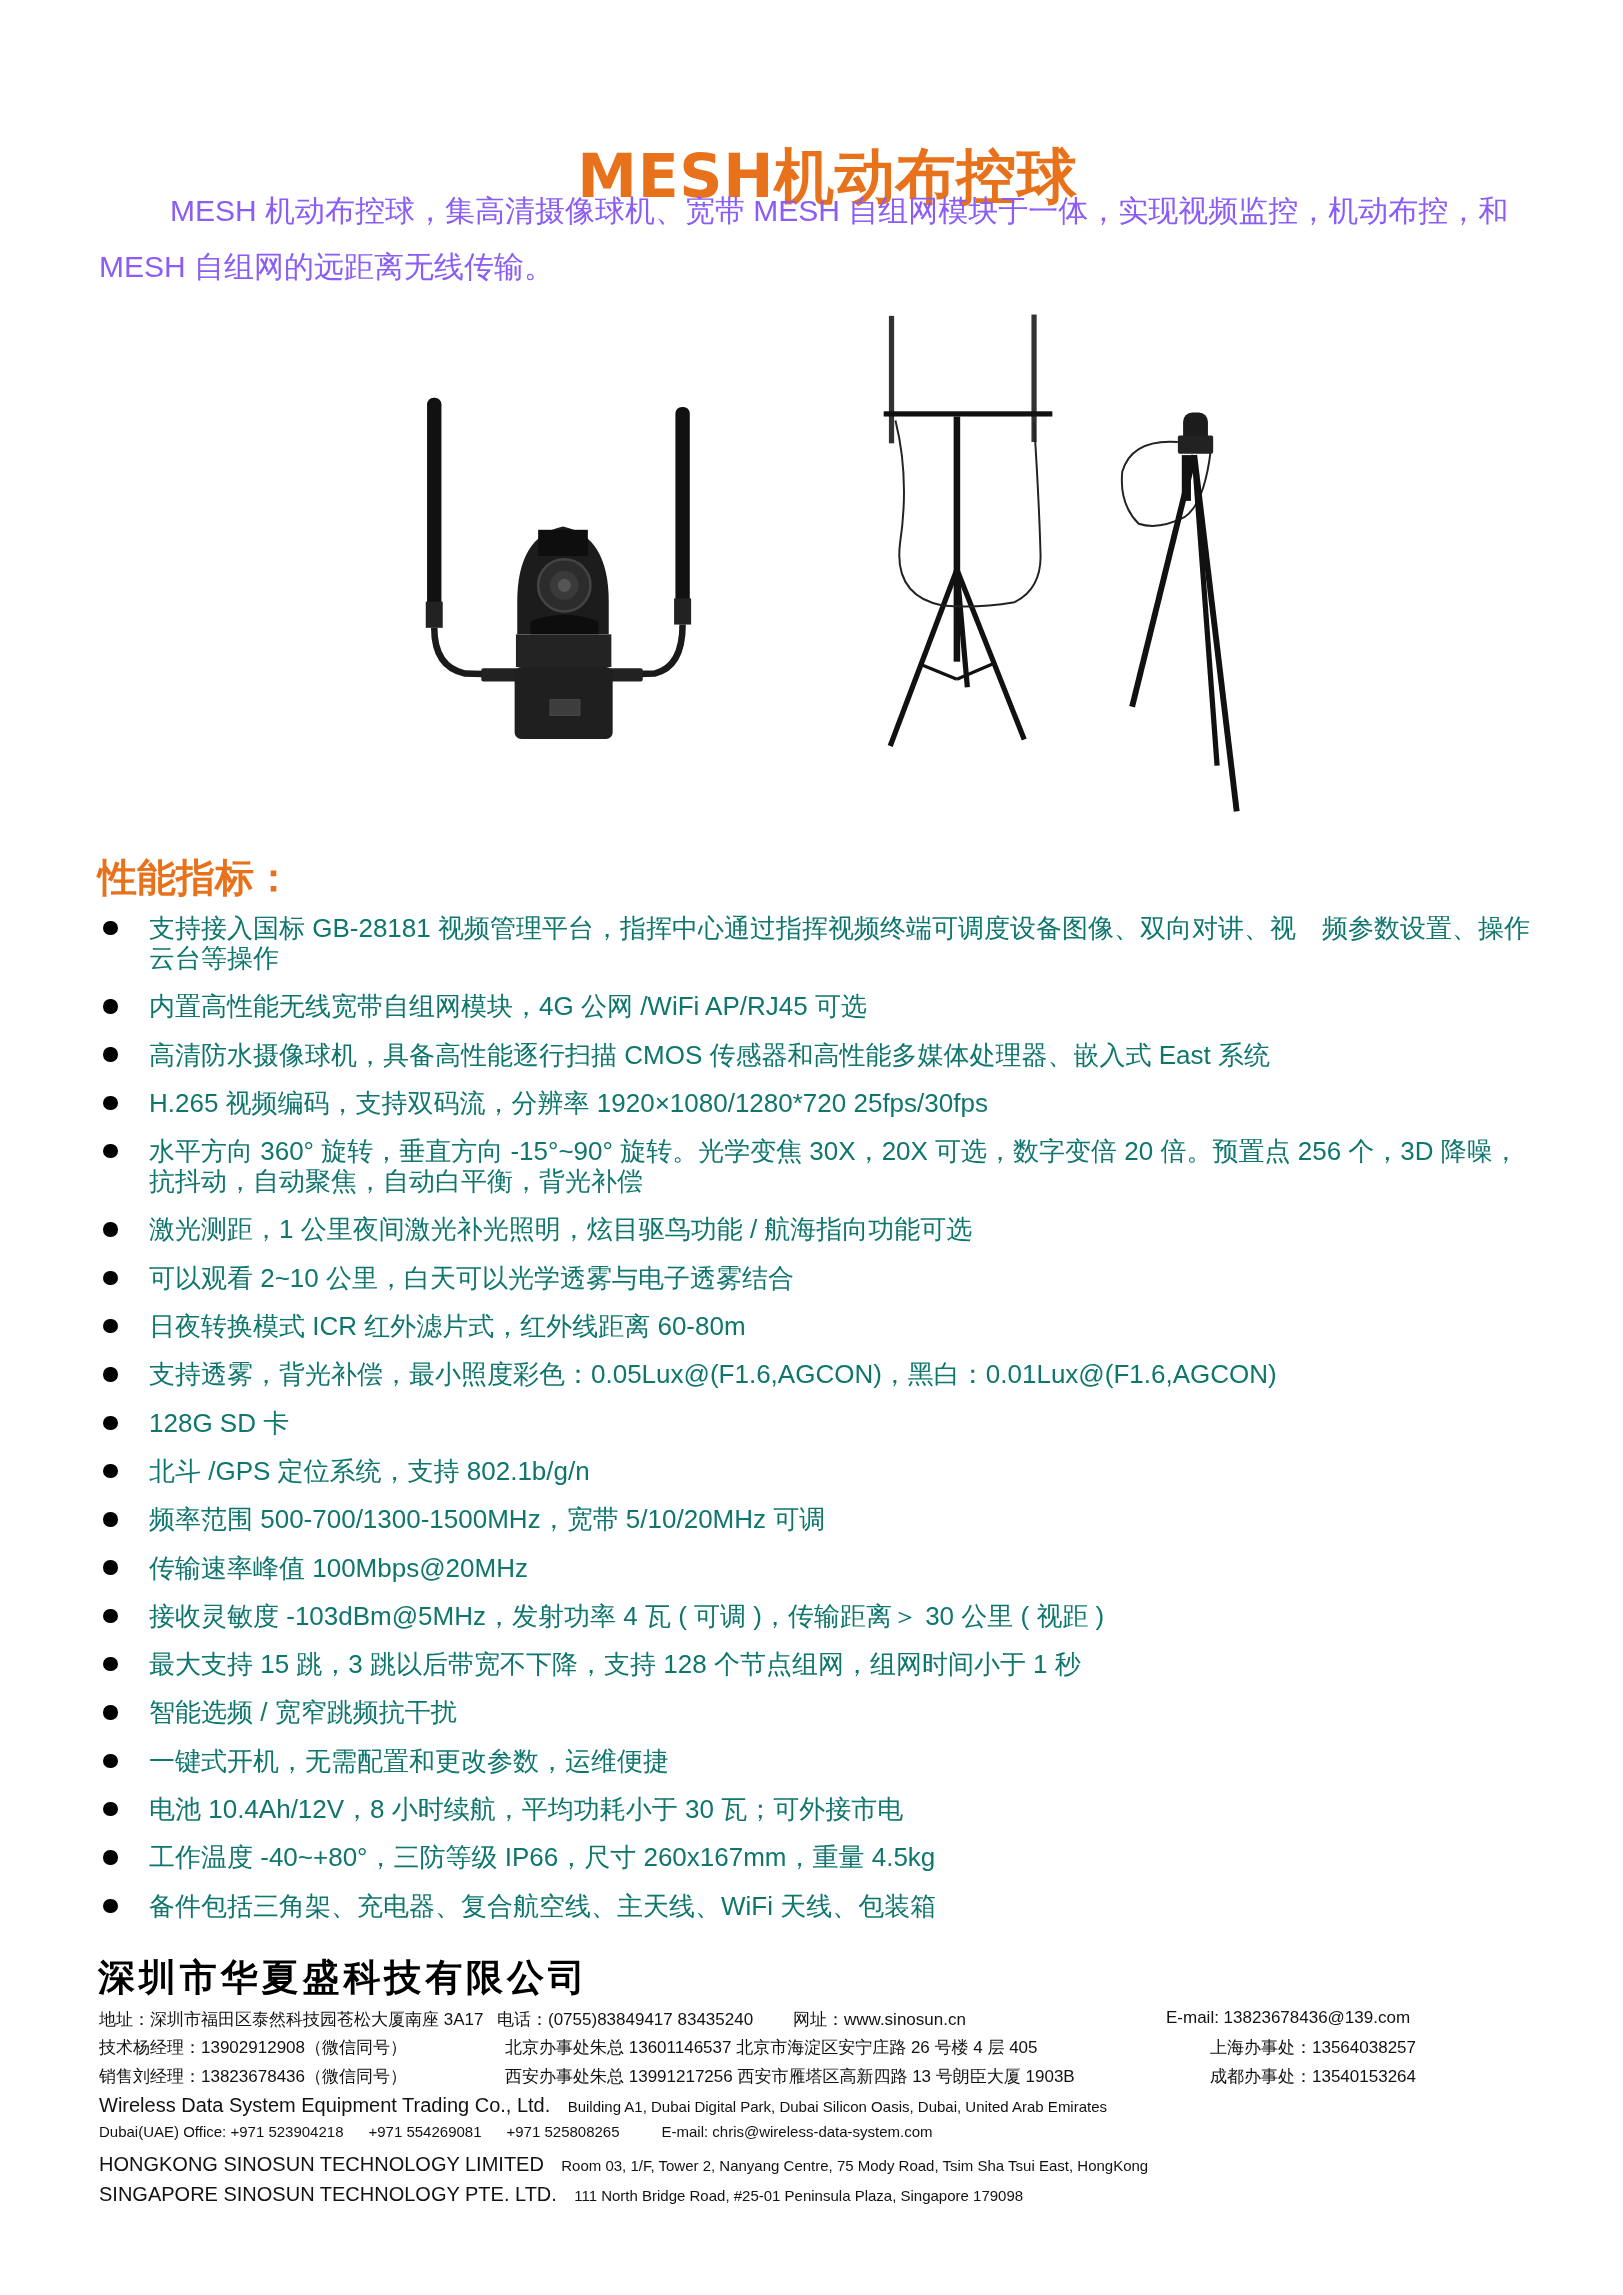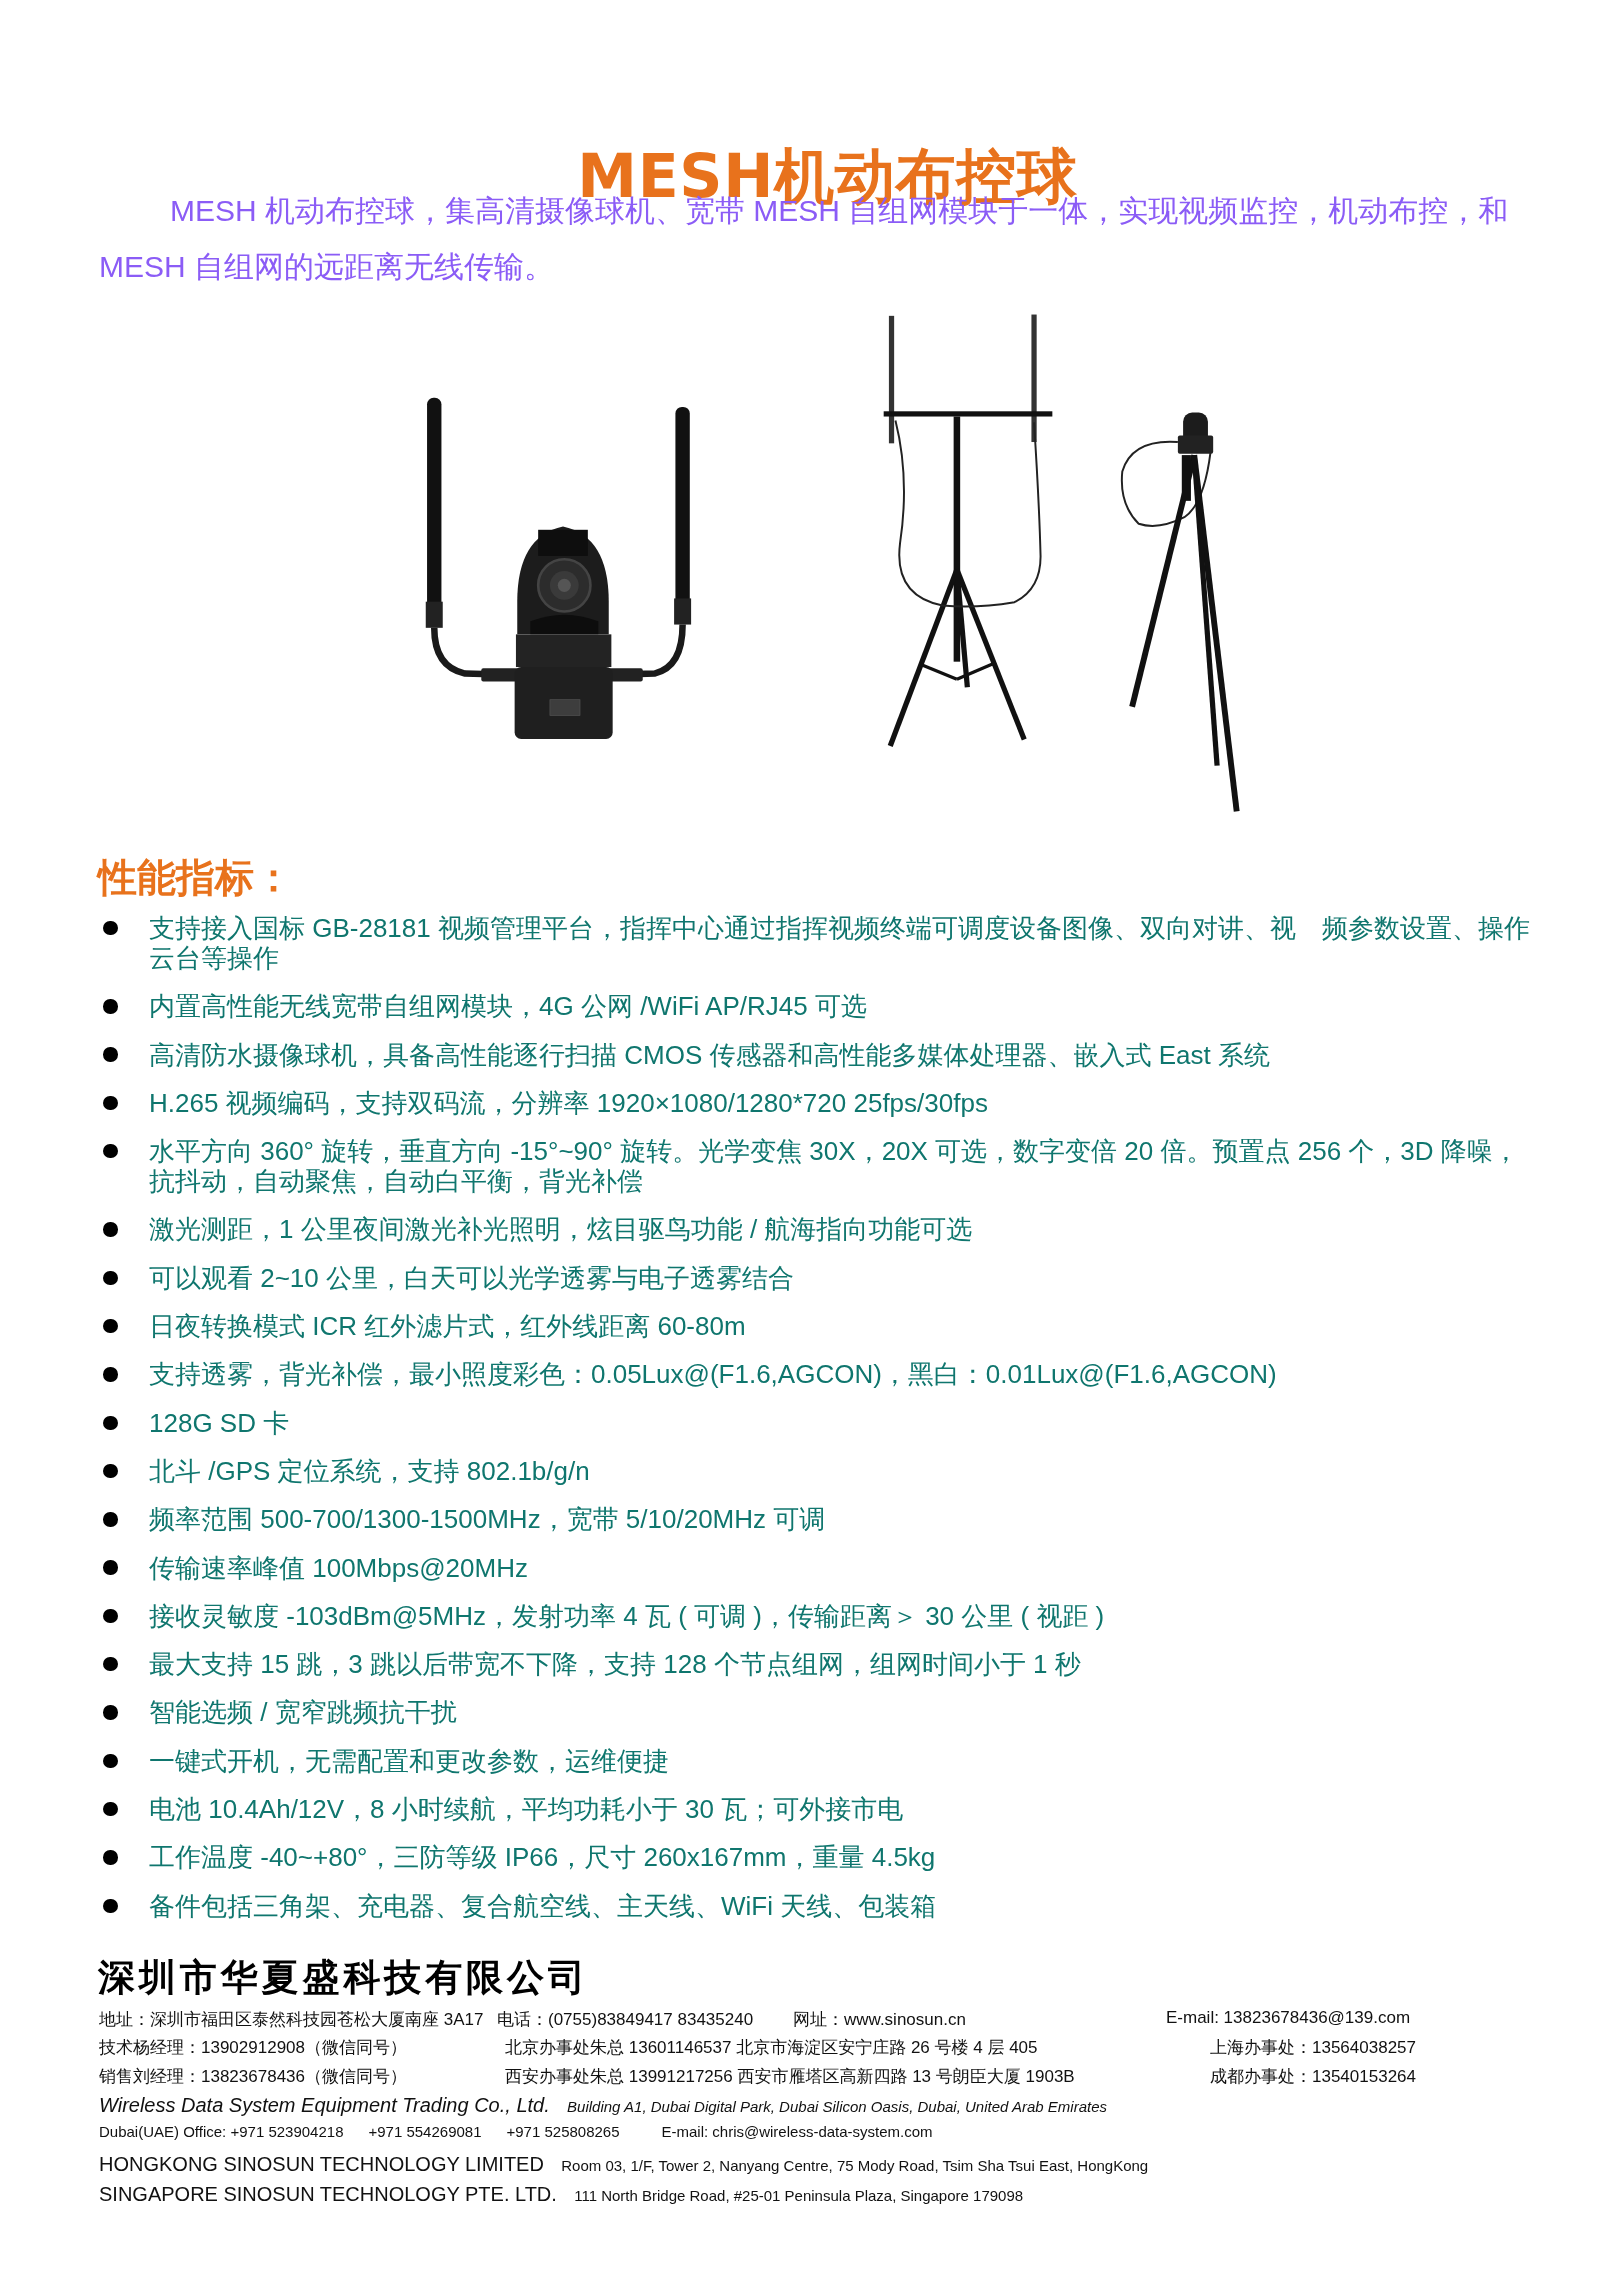--- a/index.html
+++ b/index.html
@@ -152,21 +152,21 @@
     <span style="left:406px;">北京办事处朱总  13601146537  北京市海淀区安宁庄路 26 号楼 4 层 405</span>
     <span style="left:1111px;">上海办事处：13564038257</span>
   </div>
 
   <div class="contact-row" style="top:2065px;">
     <span style="left:0;">销售刘经理：13823678436（微信同号）</span>
     <span style="left:406px;">西安办事处朱总  13991217256  西安市雁塔区高新四路 13 号朗臣大厦 1903B</span>
     <span style="left:1111px;">成都办事处：13540153264</span>
   </div>
 
-  <div class="en-row" style="top:2094px;font-style:italic;">
+  <div class="en-row" style="top:2094px;">
     <span class="en-name">Wireless Data System Equipment Trading Co., Ltd.</span>
     <span class="en-addr">Building A1, Dubai Digital Park, Dubai Silicon Oasis, Dubai, United Arab Emirates</span>
   </div>
 
   <div class="en-row" style="top:2123px;">
     <span class="en-small" style="white-space:pre;">Dubai(UAE) Office: +971 523904218      +971 554269081      +971 525808265</span>
     <span class="en-small" style="margin-left:39px;">E-mail: chris@wireless-data-system.com</span>
   </div>
 
   <div class="en-row" style="top:2153px;">

